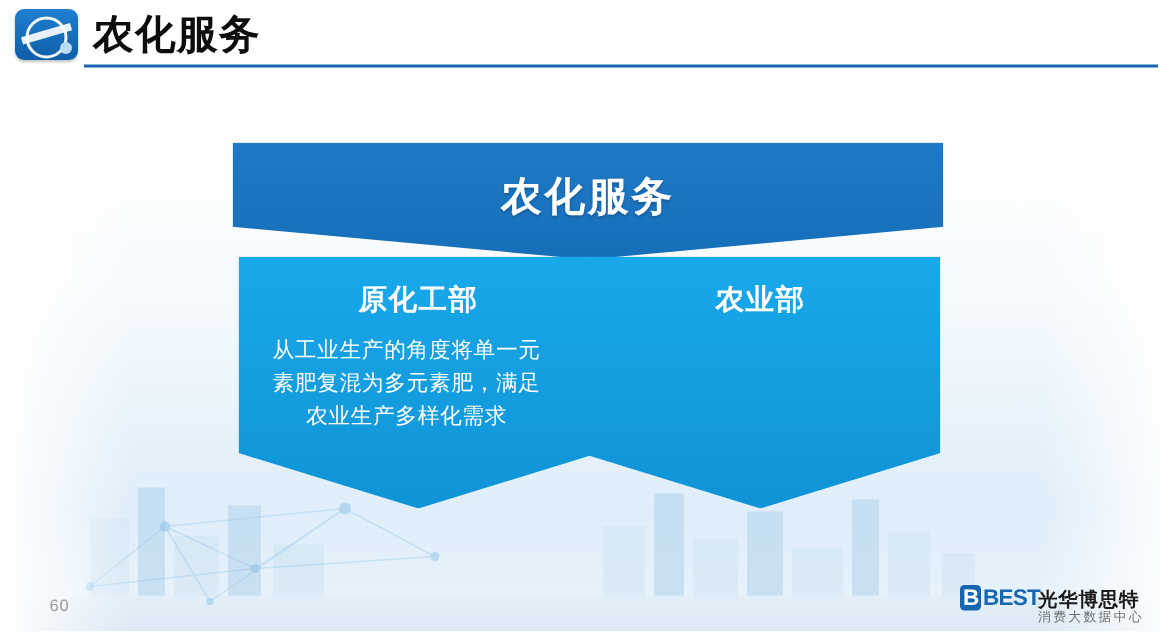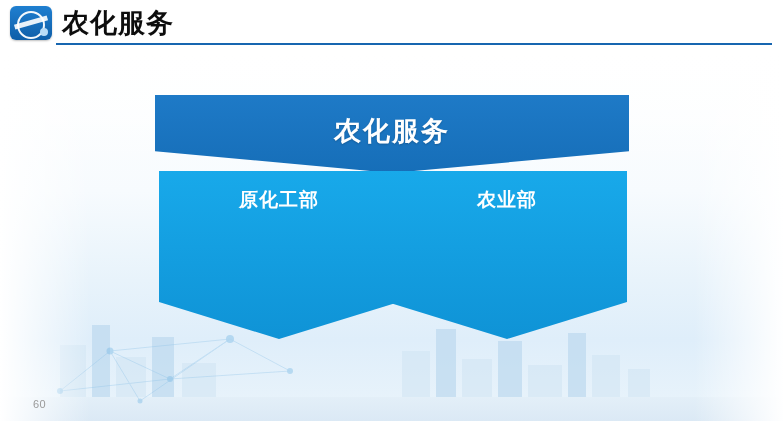--- a/index.html
+++ b/index.html
@@ -318,24 +318,32 @@
     <div id="band-fade-right"></div>
   </div>
 
   <div id="diagram">
 
     <div id="banner"></div>
     <div id="banner-label">农化服务</div>
 
     <div id="card-left" class="card">
       <div class="card-title">原化工部</div>
+      <div class="card-body">从工业生产的角度将单一元素肥复混为多元素肥，满足农业生产多样化需求</div>
     </div>
 
     <div id="card-right" class="card">
       <div class="card-title">农业部</div>
     </div>
 
   </div>
 
   <div id="page-number">60</div>
 
+  <div id="brand">
+    <div id="brand-mark">
+      <span class="b">B</span><span>BEST</span>
+    </div>
+    <div id="brand-name">光华博思特</div>
+    <div id="brand-sub">消费大数据中心</div>
+  </div>
 
 </div>
 
 </body></html>

